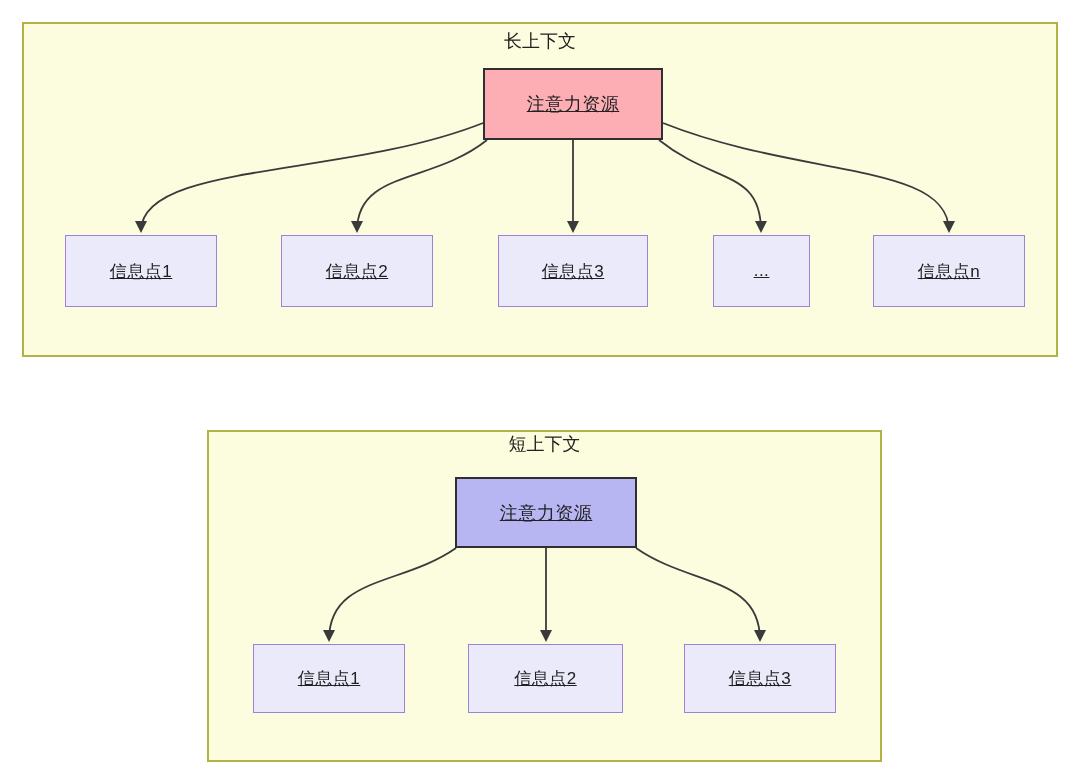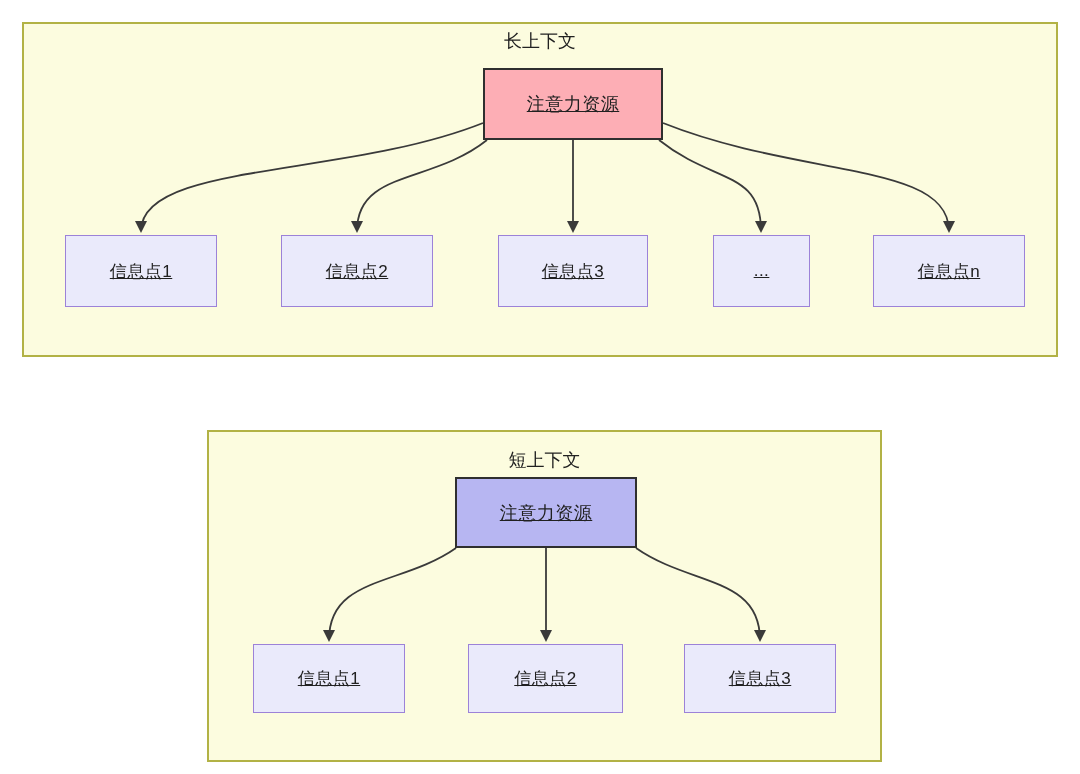--- a/index.html
+++ b/index.html
@@ -72,21 +72,21 @@
 </head>
 <body>
 
 <div class="canvas">
 
   <div class="group" style="left:22px; top:22px; width:1036px; height:335px;">
     <div class="group-title" style="top:5px;">长上下文</div>
   </div>
 
   <div class="group" style="left:207px; top:430px; width:675px; height:332px;">
-    <div class="group-title" style="top:16px;">短上下文</div>
+    <div class="group-title" style="top:0;">短上下文</div>
   </div>
 
   <svg class="arrow-layer" viewBox="0 0 1080 774">
     <defs>
       <marker id="ah" markerUnits="userSpaceOnUse" markerWidth="14" markerHeight="14" refX="11" refY="7" orient="auto">
         <path class="head" d="M1,1 L13,7 L1,13 Z"></path>
       </marker>
     </defs>
 
     <path class="edge" d="M 483 123 C 345 178, 141 162, 141 231" marker-end="url(#ah)"></path>

